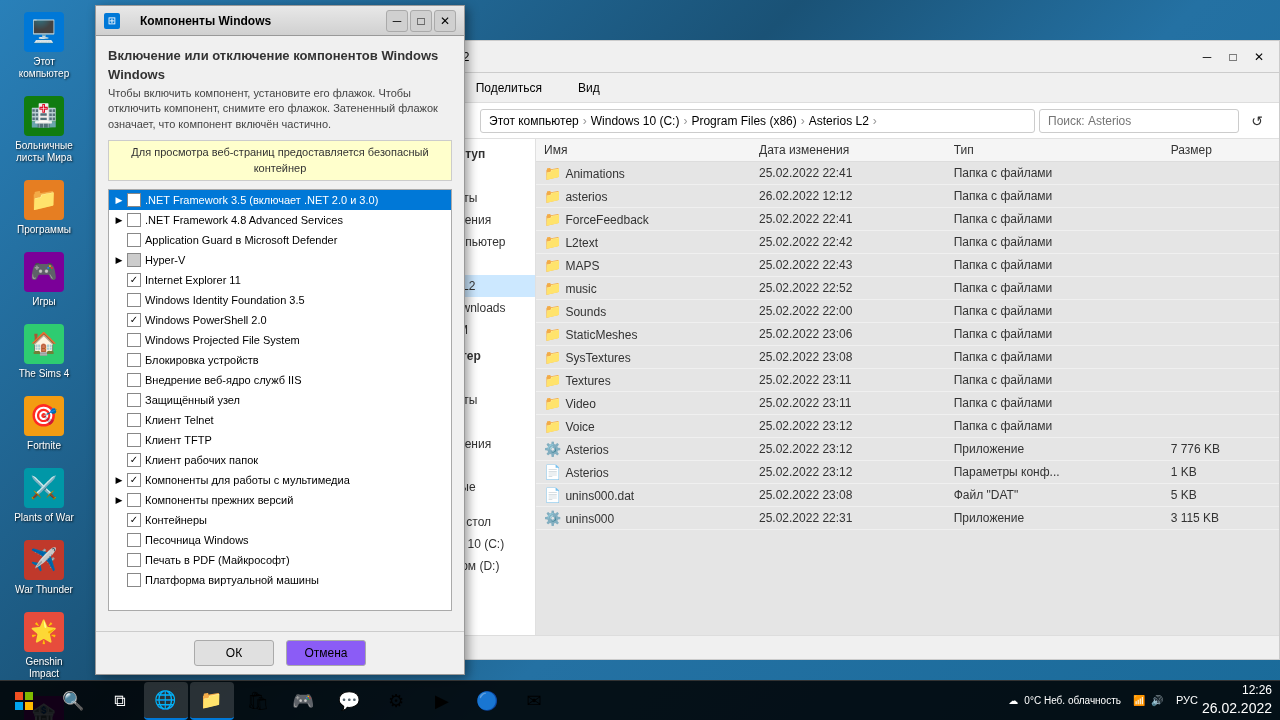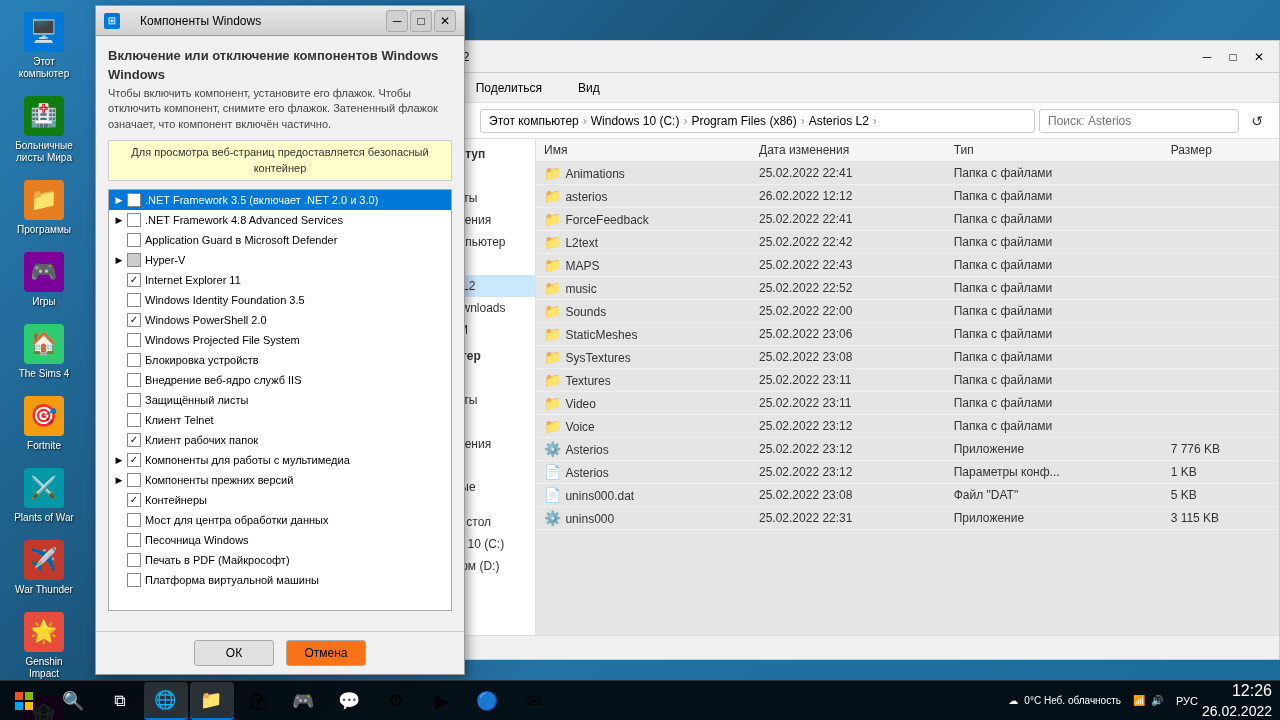--- a/index.html
+++ b/index.html
@@ -363,21 +363,21 @@
       display: flex;
       align-items: center;
       justify-content: center;
       font-size: 10px;
       color: white;
     }
 
     .dialog-title-text {
       flex: 1;
       font-size: 12px;
-      font-weight: normal;
+      font-weight: bold;
       padding-left: 12px;
     }
 
     .dialog-title-btns {
       display: flex;
       gap: 2px;
     }
 
     .dialog-title-btn {
       width: 22px;
@@ -476,21 +476,21 @@
       display: flex;
       justify-content: center;
       gap: 12px;
       padding: 8px;
       border-top: 1px solid #ccc;
     }
 
     .dialog-btn {
       width: 80px;
       height: 26px;
-      background: #f97316;
+      background: #8b5cf6;
       border: 1px solid #aaa;
       border-radius: 3px;
       cursor: pointer;
       font-size: 12px;
       display: flex;
       align-items: center;
       justify-content: center;
     }
     .dialog-btn.primary { background: #e0e0e0; }
 
@@ -616,51 +616,51 @@
           <span class="comp-label">Блокировка устройств</span>
         </div>
         <div class="comp-item">
           <span class="comp-expand"></span>
           <span class="comp-checkbox"></span>
           <span class="comp-label">Внедрение веб-ядро служб IIS</span>
         </div>
         <div class="comp-item">
           <span class="comp-expand"></span>
           <span class="comp-checkbox"></span>
-          <span class="comp-label">Защищённый листы</span>
+          <span class="comp-label">Защищённый узел</span>
         </div>
         <div class="comp-item">
           <span class="comp-expand"></span>
           <span class="comp-checkbox"></span>
           <span class="comp-label">Клиент Telnet</span>
+        </div>
+        <div class="comp-item">
+          <span class="comp-expand"></span>
+          <span class="comp-checkbox"></span>
+          <span class="comp-label">Клиент TFTP</span>
         </div>
         <div class="comp-item">
           <span class="comp-expand"></span>
           <span class="comp-checkbox checked">✓</span>
           <span class="comp-label">Клиент рабочих папок</span>
         </div>
         <div class="comp-item">
           <span class="comp-expand">▶</span>
           <span class="comp-checkbox checked">✓</span>
           <span class="comp-label">Компоненты для работы с мультимедиа</span>
         </div>
         <div class="comp-item">
           <span class="comp-expand">▶</span>
           <span class="comp-checkbox"></span>
           <span class="comp-label">Компоненты прежних версий</span>
         </div>
         <div class="comp-item">
           <span class="comp-expand"></span>
           <span class="comp-checkbox checked">✓</span>
           <span class="comp-label">Контейнеры</span>
-        </div>
-        <div class="comp-item">
-          <span class="comp-expand"></span>
-          <span class="comp-checkbox"></span>
-          <span class="comp-label">Мост для центра обработки данных</span>
         </div>
         <div class="comp-item">
           <span class="comp-expand"></span>
           <span class="comp-checkbox"></span>
           <span class="comp-label">Песочница Windows</span>
         </div>
         <div class="comp-item">
           <span class="comp-expand"></span>
           <span class="comp-checkbox"></span>
           <span class="comp-label">Печать в PDF (Майкрософт)</span>
@@ -960,19 +960,19 @@
       <div class="taskbar-system-icons">
         <span>☁</span>
         <span style="font-size:10px;color:white">0°C Неб. облачность</span>
       </div>
       <div class="taskbar-system-icons">
         <span>📶</span>
         <span>🔊</span>
       </div>
       <span style="color:white;font-size:11px">РУС</span>
       <div class="taskbar-clock">
-        <div style="color:white;font-size:16px">12:26</div>
+        <div style="color:white;font-size:12px">12:26</div>
         <div style="color:white;font-size:14px">26.02.2022</div>
       </div>
     </div>
   </div>
 
 </div>
 
 </body></html>

